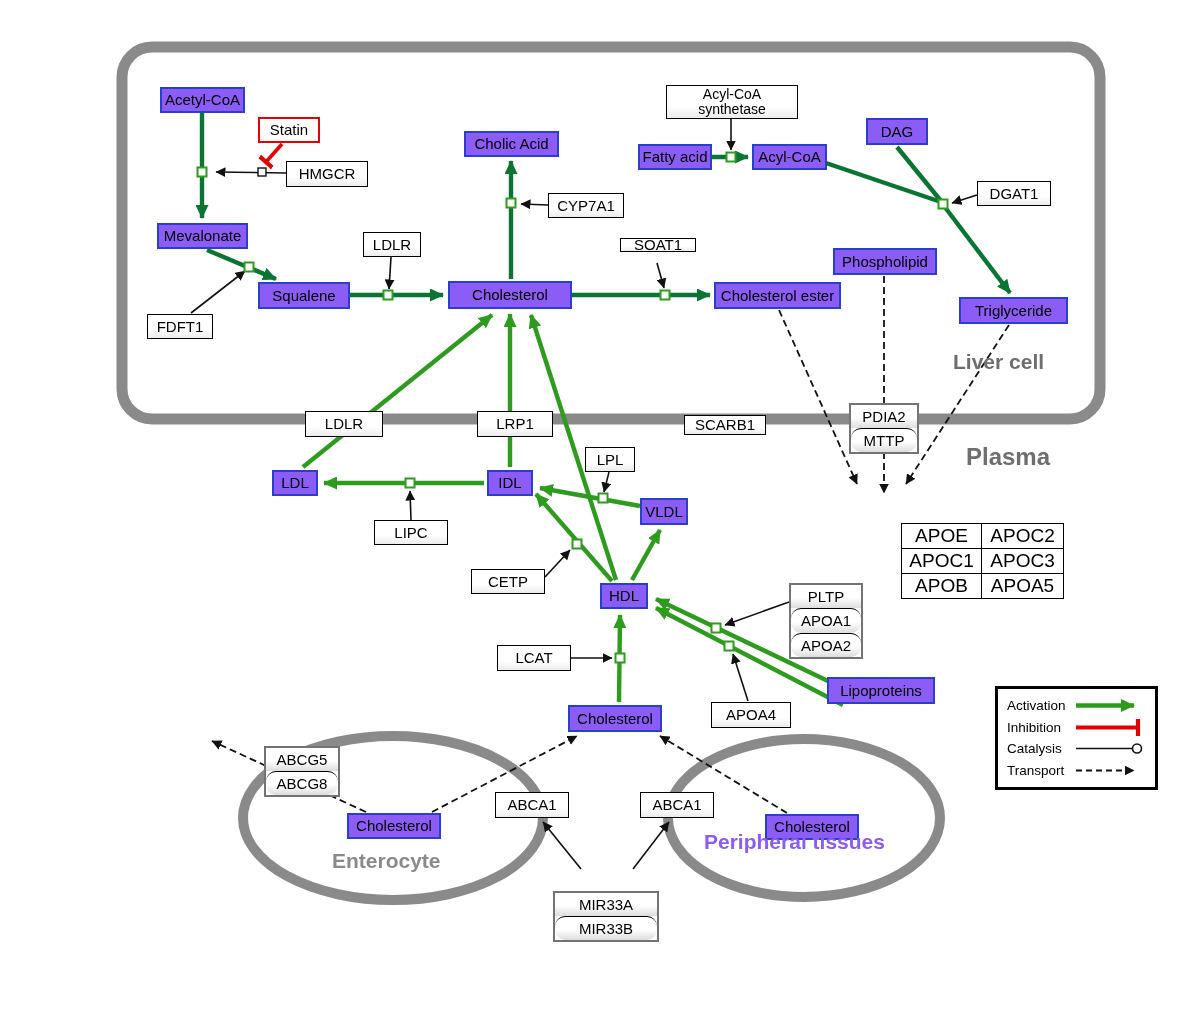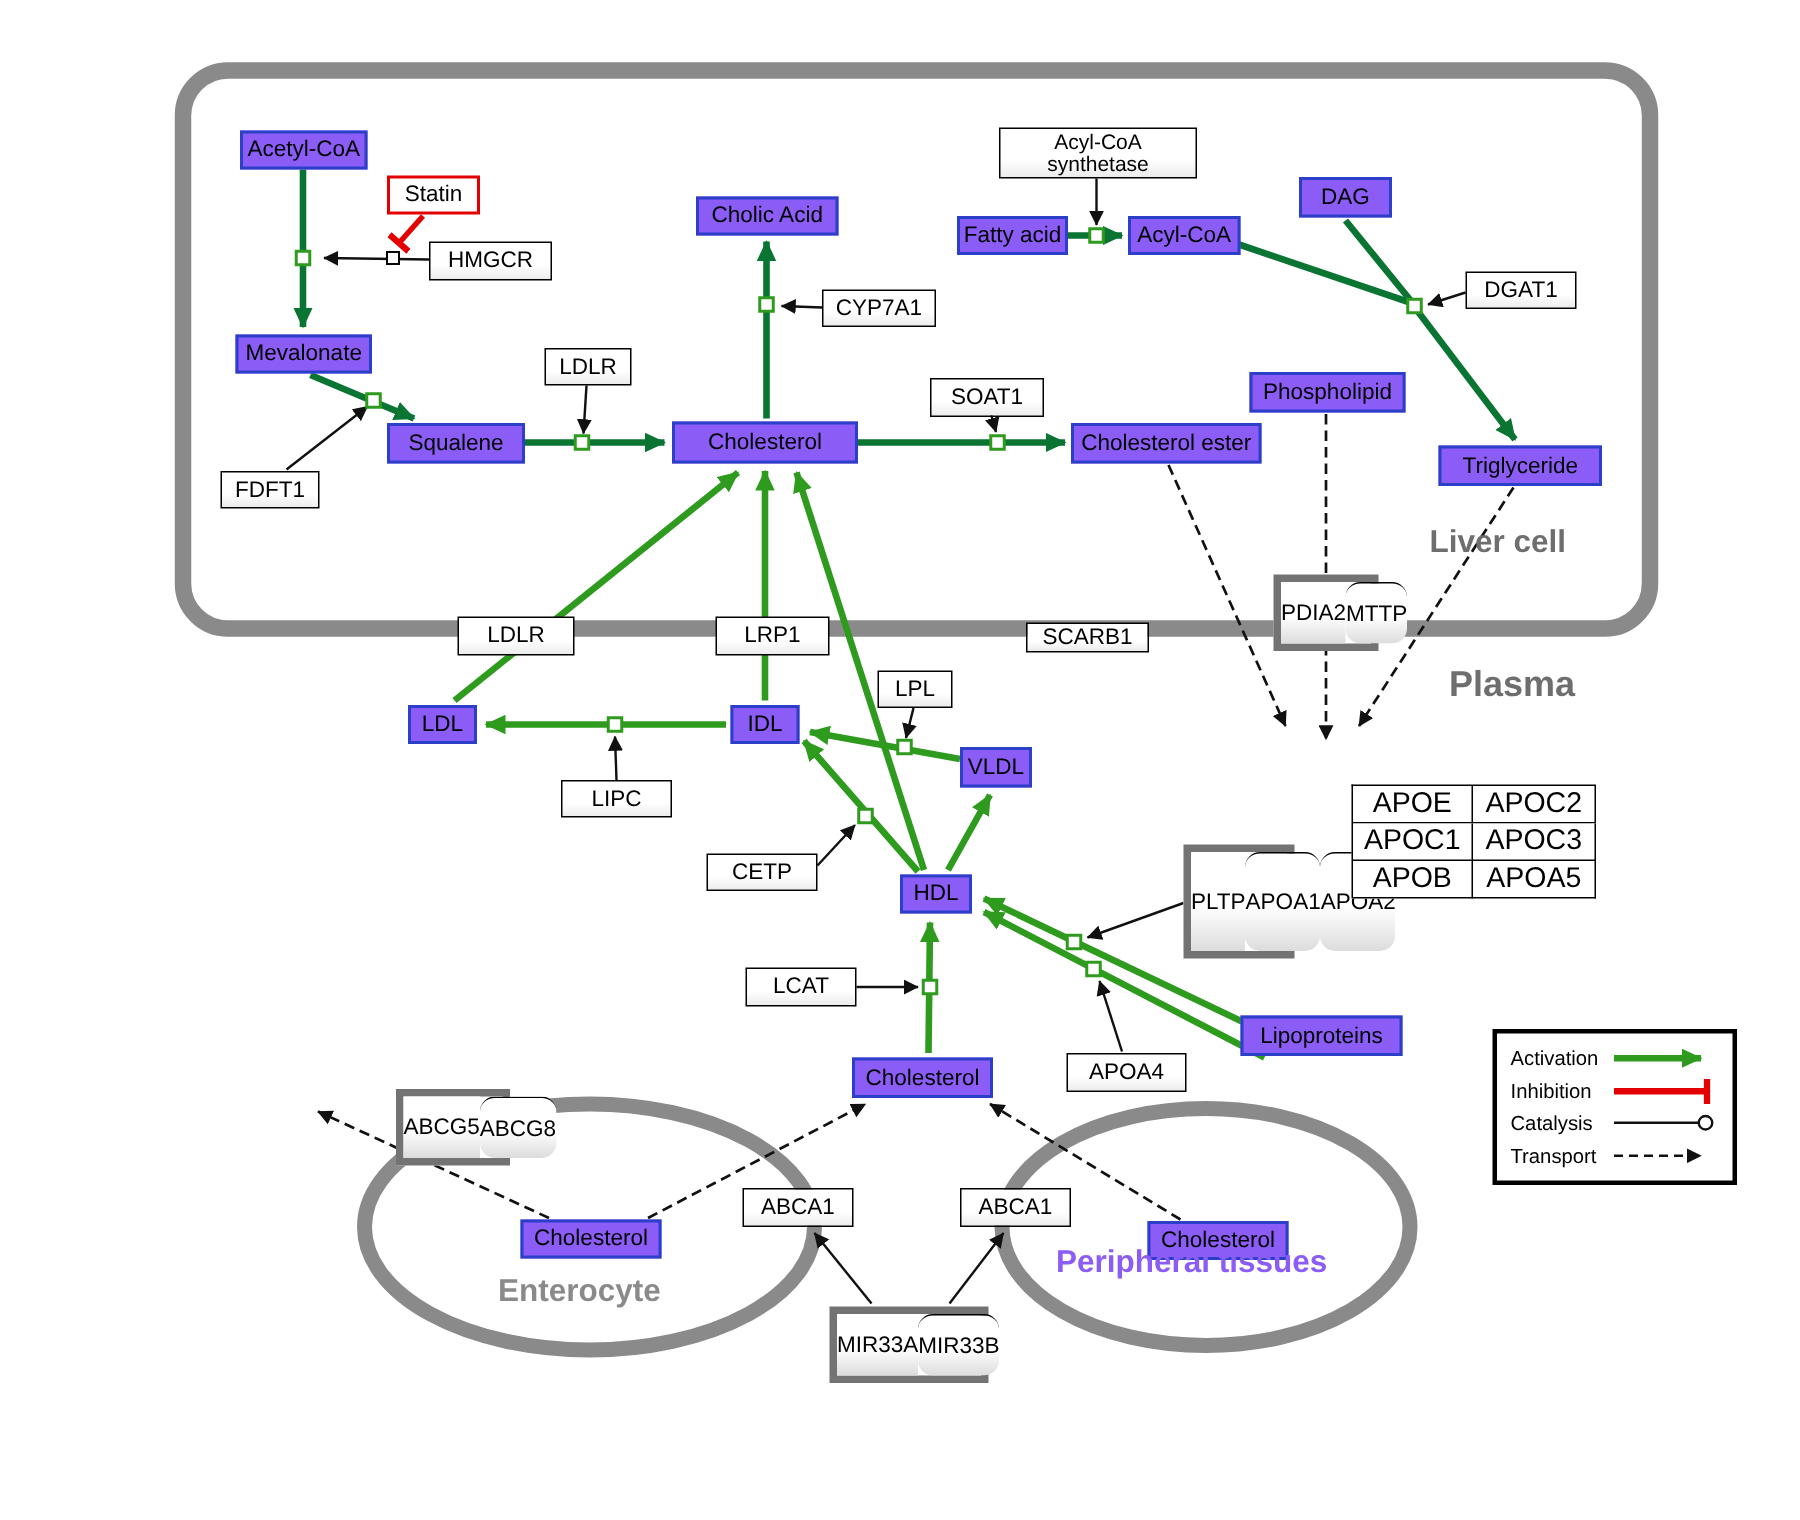--- a/index.html
+++ b/index.html
@@ -9,21 +9,21 @@
   svg.layer { position:absolute; left:0; top:0; }
   .box {
     position:absolute; display:flex; align-items:center; justify-content:center;
     font-size:15px; color:#000; background:#8b5cf6; text-align:center; line-height:1.05;
     white-space:nowrap;
   }
   .met  { border:2px solid #2b3fc8; }
   .gene { border:1px solid #000; background:linear-gradient(180deg,#ffffff 62%,#ececec 100%); }
   .red  { border:2px solid #e30000; background:#fff; }
   .two-line { flex-direction:column; font-size:14px; line-height:1.1; }
-  .stack { position:absolute; display:flex; border:5px solid #737373; background:#fff; }
+  .stack { position:absolute; display:flex; flex-direction:column; border:2px solid #737373; background:#fff;margin-top:20px; }
   .stack .cell {
     flex:1; display:flex; align-items:center; justify-content:center; font-size:15px;
     background:linear-gradient(180deg,#ffffff 55%,#dcdcdc 100%);
   }
   .stack .cell + .cell { border-top:1px solid #000;border-radius:10px; }
   .table { position:absolute; display:grid; border-left:1px solid #000; border-top:1px solid #000; background:#fff; }
   .table .cell {
     border-right:1px solid #000; border-bottom:1px solid #000;
     display:flex; align-items:center; justify-content:center; font-size:19px; background:#fff;
   }
@@ -138,21 +138,21 @@
   <div class="box met" style="left:160px;top:87px;width:85px;height:26px">Acetyl-CoA</div>
   <div class="box red" style="left:258px;top:117px;width:62px;height:26px">Statin</div>
   <div class="box gene" style="left:286px;top:161px;width:82px;height:26px">HMGCR</div>
   <div class="box met" style="left:157px;top:223px;width:91px;height:26px">Mevalonate</div>
   <div class="box gene" style="left:147px;top:314px;width:66px;height:25px">FDFT1</div>
   <div class="box met" style="left:258px;top:282px;width:92px;height:27px">Squalene</div>
   <div class="box gene" style="left:363px;top:232px;width:58px;height:25px">LDLR</div>
   <div class="box met" style="left:464px;top:131px;width:95px;height:26px">Cholic Acid</div>
   <div class="box gene" style="left:548px;top:193px;width:76px;height:25px">CYP7A1</div>
   <div class="box met" style="left:448px;top:281px;width:124px;height:28px">Cholesterol</div>
-  <div class="box gene" style="left:620px;top:252px;width:76px;height:26px">SOAT1</div>
+  <div class="box gene" style="left:620px;top:238px;width:76px;height:14px">SOAT1</div>
   <div class="box met" style="left:714px;top:282px;width:127px;height:27px">Cholesterol ester</div>
   <div class="box gene two-line" style="left:666px;top:85px;width:132px;height:34px">
     <span>Acyl-CoA</span>
     <span>synthetase</span>
   </div>
   <div class="box met" style="left:638px;top:144px;width:74px;height:26px">Fatty acid</div>
   <div class="box met" style="left:752px;top:144px;width:75px;height:26px">Acyl-CoA</div>
   <div class="box met" style="left:866px;top:118px;width:62px;height:27px">DAG</div>
   <div class="box gene" style="left:977px;top:181px;width:74px;height:25px">DGAT1</div>
   <div class="box met" style="left:833px;top:248px;width:104px;height:27px">Phospholipid</div>

